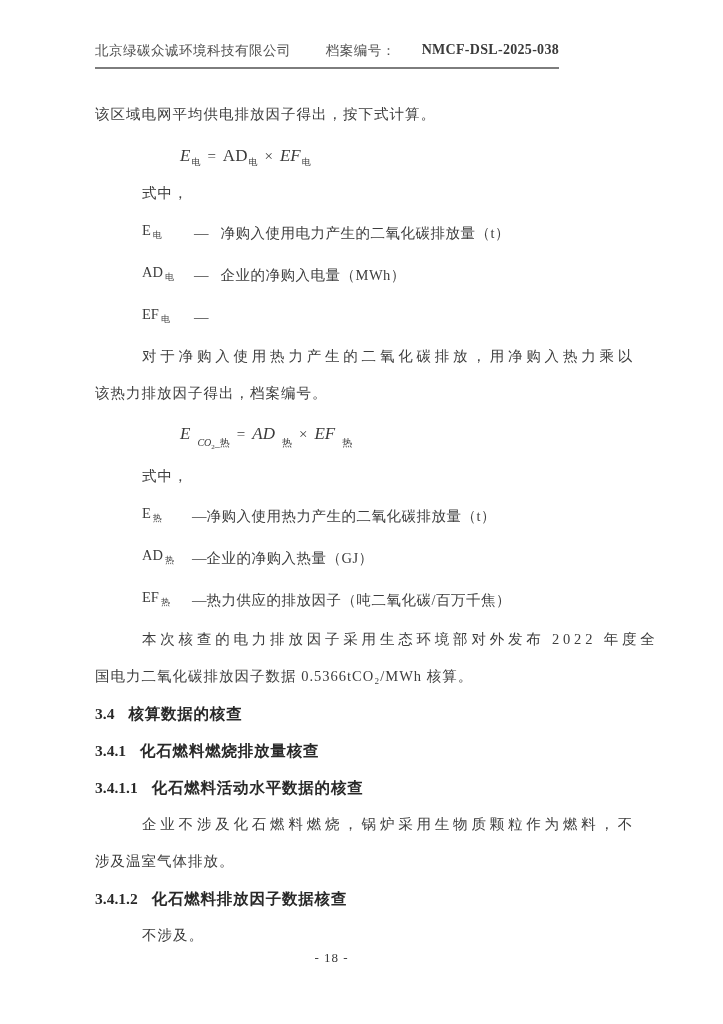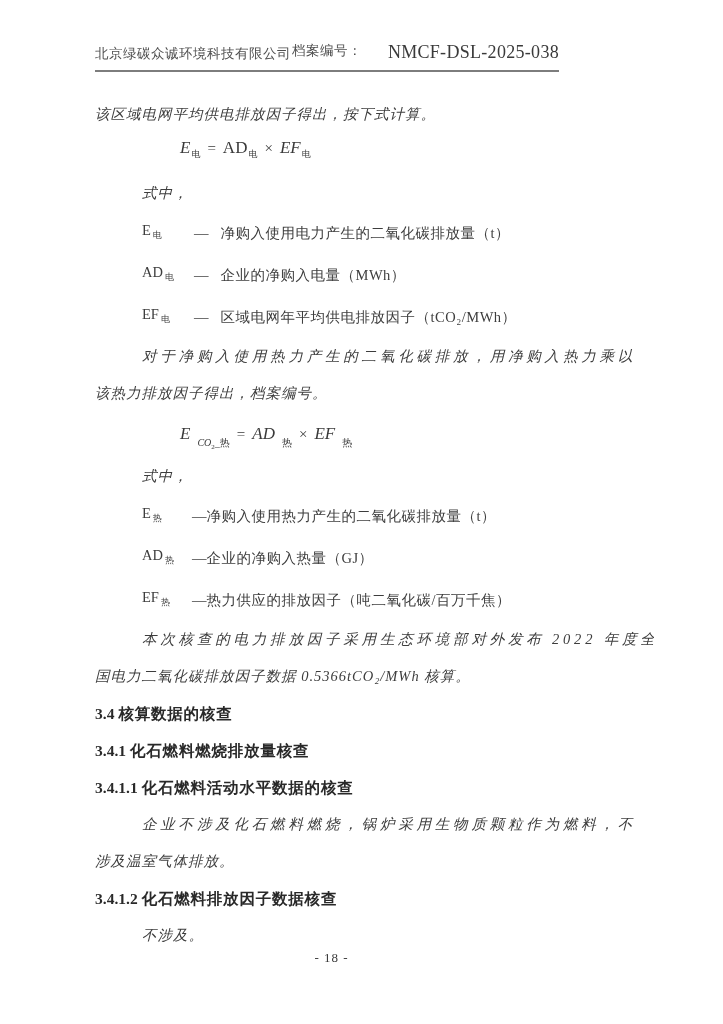--- a/index.html
+++ b/index.html
@@ -14,52 +14,52 @@
   
   .header {
     position:absolute; left:95px; right:95px; top:42px;
     display:flex; justify-content:space-between; align-items:flex-end;
     font-size:13.5px; color:#4f4f4f;
     padding-bottom:7px;
     border-bottom:2px solid #7d7d7d;
     letter-spacing:0.5px;
   }
   .archive { display:flex; gap:26px; }
-  .archive-num { color:#3a3a3a; font-weight:normal; font-size:18px; letter-spacing:0.3px; }
+  .archive-num { color:#3a3a3a; font-weight:bold; font-size:14px; letter-spacing:0.3px; }
   
   .content {
     position:absolute; left:95px; right:95px; top:96px;
     font-size:14.5px; line-height:37px; letter-spacing:1px;
   }
-  .line { white-space:nowrap;font-style:italic; }
+  .line { white-space:nowrap; }
   .ind2 { padding-left:47px; }
   .just { letter-spacing:3.8px; }
   
   .formula {
-    padding-left:85px; height:42px; line-height:29px;
+    padding-left:85px; height:42px; line-height:46px;
     font-size:17px; letter-spacing:0; white-space:nowrap; color:#3a3a3a;
   }
   .formula.heat { height:46px; line-height:44px; }
   .it { font-style:italic; }
   .rm { font-style:normal; }
   .op { font-style:normal; margin:0 7px; font-size:15px; }
   .fsub { font-size:9px; font-style:normal; vertical-align:-4px; margin-left:1px; letter-spacing:0; }
   .fsub2 { font-size:10px; vertical-align:-7px; margin-left:7px; letter-spacing:0; }
   .subsub { font-size:7px; vertical-align:-3px; }
   
   .def-row { display:flex; align-items:center; padding-left:47px; white-space:nowrap; }
   .def-sym { width:50px; flex:0 0 50px; letter-spacing:0; }
   .cjk-sub { font-size:9px; vertical-align:-3px; margin-left:2px; }
   .def-dash { flex:0 0 auto; letter-spacing:0; }
   .def-row.spaced .def-dash { margin-right:12px; margin-left:2px; }
   .def-row.tight .def-dash { margin-right:0; }
   .def-desc { letter-spacing:0.5px; }
   
   .heading { font-weight:bold; color:#292929; line-height:37px; white-space:nowrap; letter-spacing:0.8px; font-size:15.5px; }
-  .heading .h-num { margin-right:4px; letter-spacing:0; }
+  .heading .h-num { margin-right:14px; letter-spacing:0; }
   
   .footer {
     position:absolute; left:9px; right:0; bottom:58px;
     text-align:center; font-size:13px; color:#3a3a3a; letter-spacing:1px;
   }
 </style>
 </head>
 <body>
 
 <div class="page">
@@ -88,21 +88,20 @@
       <span class="def-desc">净购入使用电力产生的二氧化碳排放量（t）</span>
     </div>
     <div class="def-row spaced">
       <span class="def-sym"><span>AD</span><span class="cjk-sub">电</span></span>
       <span class="def-dash">—</span>
       <span class="def-desc">企业的净购入电量（MWh）</span>
     </div>
     <div class="def-row spaced">
       <span class="def-sym"><span>EF</span><span class="cjk-sub">电</span></span>
       <span class="def-dash">—</span>
-      <span class="def-desc">区域电网年平均供电排放因子（tCO₂/MWh）</span>
     </div>
 
     <div class="line ind2 just">对于净购入使用热力产生的二氧化碳排放，用净购入热力乘以</div>
     <div class="line">该热力排放因子得出，档案编号。</div>
 
     <div class="formula heat">
       <span class="it">E</span><span class="fsub2"><span class="it">CO</span><span class="subsub">2</span><span>_热</span></span><span class="op it">=</span><span class="it">AD</span><span class="fsub2">热</span><span class="op">×</span><span class="it">EF</span><span class="fsub2">热</span>
     </div>
 
     <div class="line ind2">式中，</div>

